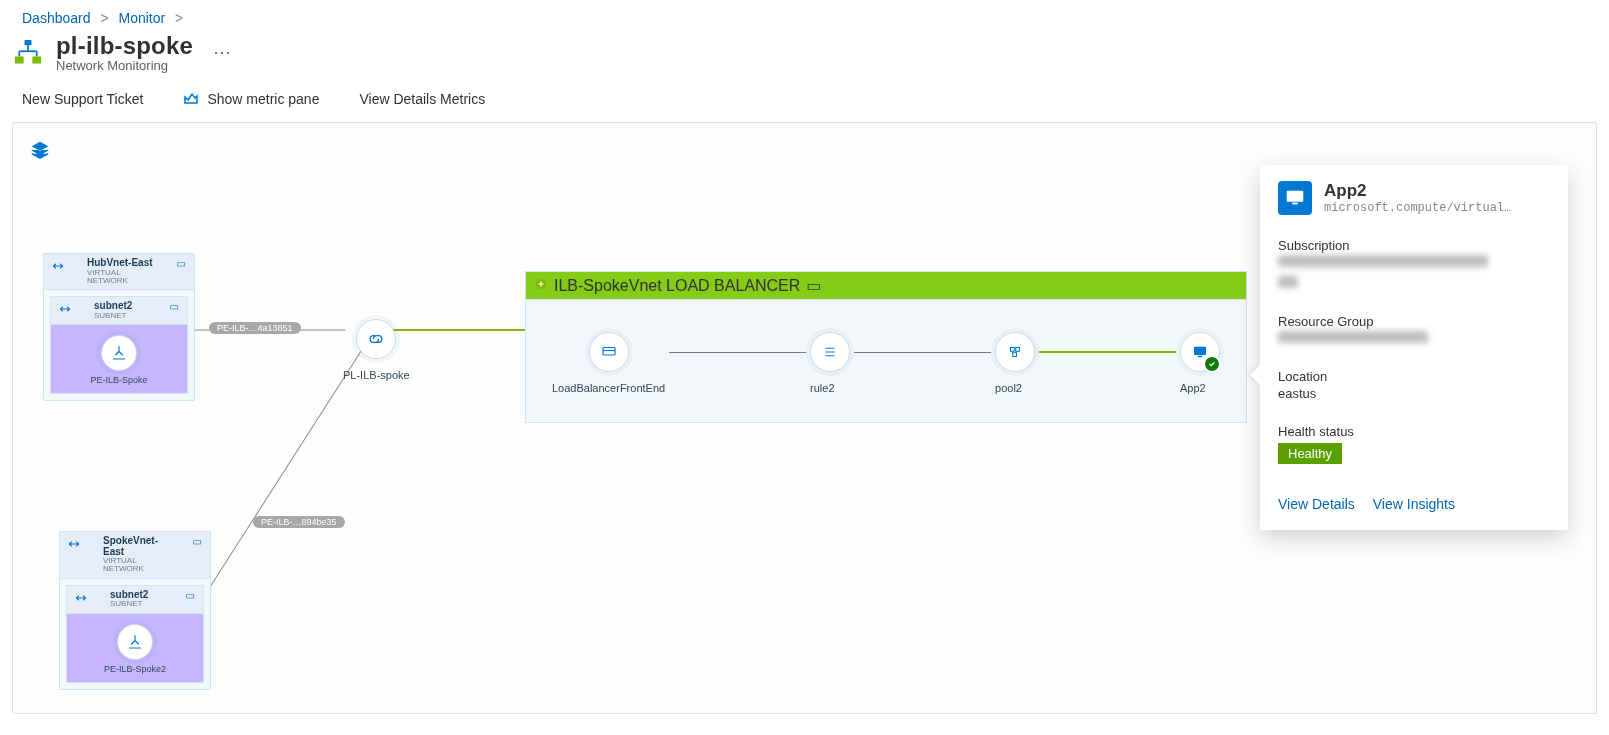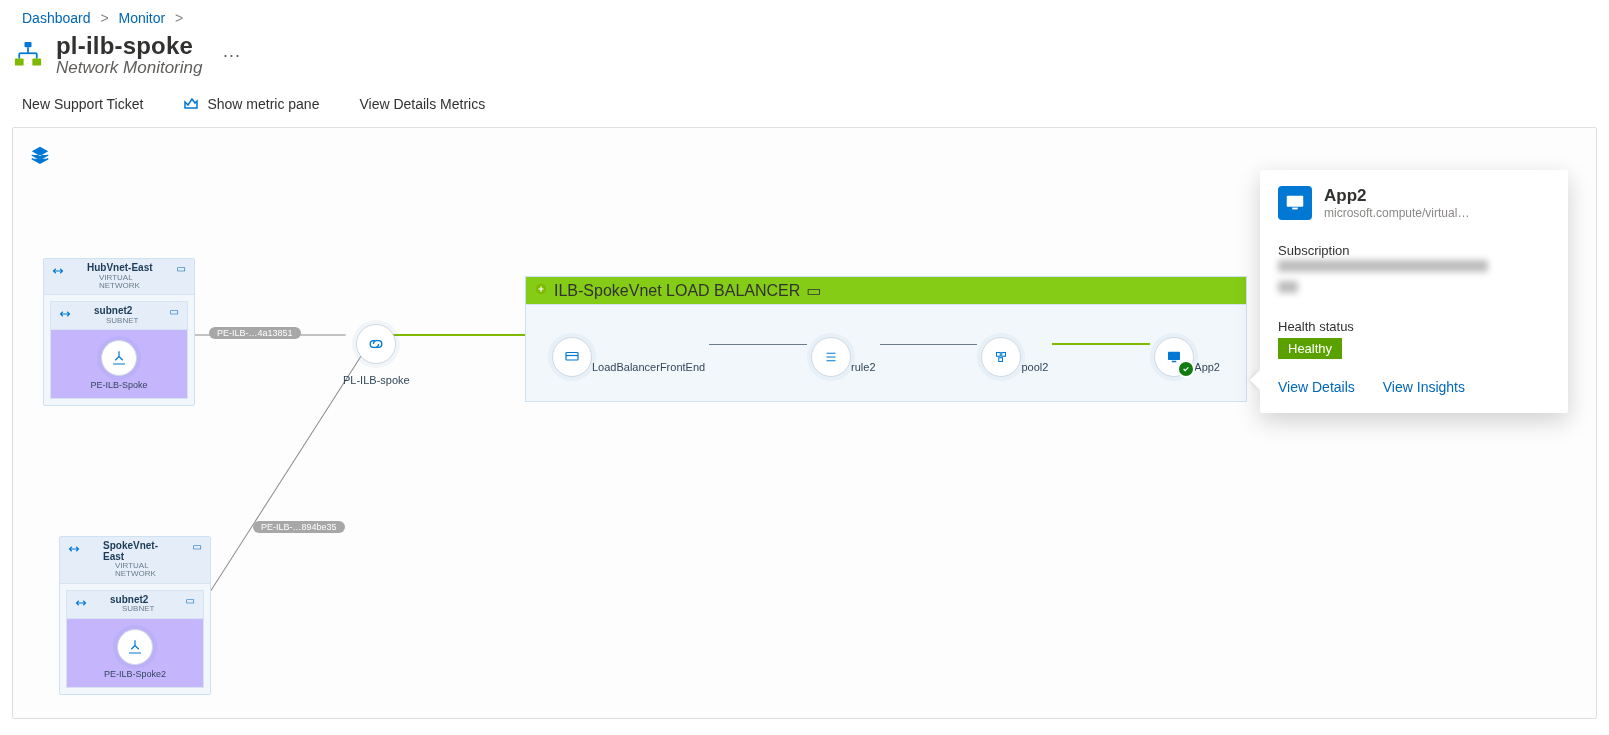--- a/index.html
+++ b/index.html
@@ -17,21 +17,21 @@
   html,body{margin:0;height:100%;font-family:"Segoe UI",Arial,sans-serif;color:var(--text);background:#fff;}
   a{color:var(--link);text-decoration:none;}
   
   .crumbs{padding:10px 22px 0;font-size:14px;}
   .crumbs .sep{color:#8a8886;padding:0 6px;}
   
   .title-row{display:flex;align-items:center;gap:14px;padding:6px 14px 2px;}
   .title-icon{width:28px;height:28px;position:relative;}
   .title-block{display:flex;flex-direction:column;}
   .title{font-size:24px;font-weight:600;letter-spacing:.2px;}
-  .subtitle{font-size:17px;color:#605e5c;margin-top:-2px;font-style:italic;}
+  .subtitle{font-size:13px;color:#605e5c;margin-top:-2px;}
   .ellipsis{font-size:18px;color:#605e5c;padding:0 6px;cursor:pointer;}
   
   .toolbar{display:flex;gap:40px;padding:14px 22px 14px;font-size:14px;}
   .toolbar .item{display:flex;align-items:center;gap:8px;cursor:pointer;}
   
   .canvas-wrap{margin:0 12px;border:1px solid #e1dfdd;border-radius:2px;background:#fdfdfd;position:relative;min-height:590px;}
   .layers-btn{position:absolute;left:16px;top:16px;color:#0067b8;cursor:pointer;}
   svg.graph{position:absolute;left:0;top:0;width:100%;height:100%;}
   
   .detail-card{
@@ -41,53 +41,53 @@
     padding:16px 18px 18px;
   }
   .pointer{
     position:absolute;left:-10px;top:200px;width:0;height:0;
     border-top:10px solid transparent;border-bottom:10px solid transparent;
     border-right:10px solid #fff;filter:drop-shadow(-2px 0 2px rgba(0,0,0,.08));
   }
   .card-head{display:flex;gap:12px;align-items:flex-start;}
   .card-icon{width:34px;height:34px;border-radius:4px;background:#0078d4;display:flex;align-items:center;justify-content:center;}
   .card-title{font-size:17px;font-weight:600;}
-  .card-type{font-size:12px;color:#8a8886;}
+  .card-type{font-size:12px;color:#8a8886;font-family:Liberation Mono, monospace;}
   .field{margin-top:23px;}
   .field .lbl{font-size:13px;color:#323130;}
   .field .val{font-size:13px;color:#323130;margin-top:2px;}
   .redact{display:inline-block;height:12px;border-radius:2px;filter:blur(3px);background:#bdbdbd;}
   .health-badge{display:inline-block;background:#5aa100;color:#fff;padding:3px 10px;font-size:13px;margin-top:4px;}
-  .card-actions{display:flex;gap:28px;margin-top:20px;font-size:14px;text-align:center;}
+  .card-actions{display:flex;gap:18px;margin-top:32px;font-size:14px;text-align:center;}
   
   .grp{
     position:absolute;background:#f2f7fc;border:1px solid #cfe2f3;border-radius:2px;
   }
   .grp-head{display:flex;align-items:flex-start;gap:23px;background:#e5eef8;padding:4px 8px;border-bottom:1px solid #d6e4f2;}
   .grp-head .ticon{width:12px;height:12px;}
   .grp-head .ttl{font-size:10px;font-weight:700;color:#1b3a57;}
-  .grp-head .sub{font-size:8px;color:#6b7c8c;margin-left:12px;}
+  .grp-head .sub{font-size:8px;color:#6b7c8c;margin-left:0;}
   .grp-head .sub-wrap{display:flex;flex-direction:column;line-height:1.05;}
   .grp-head .pin{margin-left:auto;color:#0067b8;font-size:10px;cursor:pointer;}
   .subgrp{margin:6px;background:#c4b5fd;border:1px solid #d6e4f2;}
   .node-disc{
     width:34px;height:34px;border-radius:999px;background:#fff;border:1px solid #cfd8e3;
     box-shadow:0 0 0 4px rgba(32,92,158,.05);
     display:flex;align-items:center;justify-content:center;margin:10px auto 4px;
   }
   .node-lbl{font-size:9px;text-align:center;color:#33475b;margin-bottom:8px;}
   
   .pl-node{position:absolute;display:flex;flex-direction:column;align-items:center;}
   .pl-node .node-disc{width:38px;height:38px;}
   .pl-node .node-lbl{font-size:11px;margin-top:6px;}
   
   .lb-grp{position:absolute;background:#f2f7fc;border:1px solid #cfe2f3;}
   .lb-head{display:flex;align-items:center;gap:6px;background:#84cc16;padding:4px 8px;border-bottom:1px solid #d6e4f2;}
   .lb-row{display:flex;align-items:center;justify-content:space-between;padding:22px 26px 20px;}
-  .lb-node{display:flex;align-items:flex-end;}
+  .lb-node{display:flex;flex-direction:column;align-items:flex-start;}
   .lb-node .node-disc{width:38px;height:38px;}
   .lb-node .node-lbl{font-size:11px;margin-top:6px;}
   .lb-connector{flex:1;height:1px;background:#6b7c8c;margin:0 4px;position:relative;top:-10px;}
   .lb-connector.green{background:var(--green-line);height:2px;}
   .status-badge{position:absolute;right:-2px;bottom:-2px;width:14px;height:14px;border-radius:999px;background:#107c10;border:2px solid #fff;display:flex;align-items:center;justify-content:center;}
   .status-badge svg{width:8px;height:8px;}
   
   .edge-label{
     background:#a7a7a7;color:#fff;font-size:9px;border-radius:999px;padding:1px 8px;white-space:nowrap;
   }
@@ -314,21 +314,29 @@
         <div class="card-type">microsoft.compute/virtual…</div>
       </div>
     </div>
 
     <div class="field">
       <div class="lbl">Subscription</div>
       <div class="val"><span class="redact" style="width:210px;"></span></div>
       <div class="val"><span class="redact" style="width:20px;margin-top:4px;"></span></div>
     </div>
 
-
+    <div class="field">
+      <div class="lbl">Resource Group</div>
+      <div class="val"><span class="redact" style="width:150px;"></span></div>
+    </div>
+
+    <div class="field">
+      <div class="lbl">Location</div>
+      <div class="val">eastus</div>
+    </div>
 
     <div class="field">
       <div class="lbl">Health status</div>
       <span class="health-badge">Healthy</span>
     </div>
 
 
     <div class="card-actions">
       <a href="#">View Details</a>
       <a href="#">View Insights</a>

